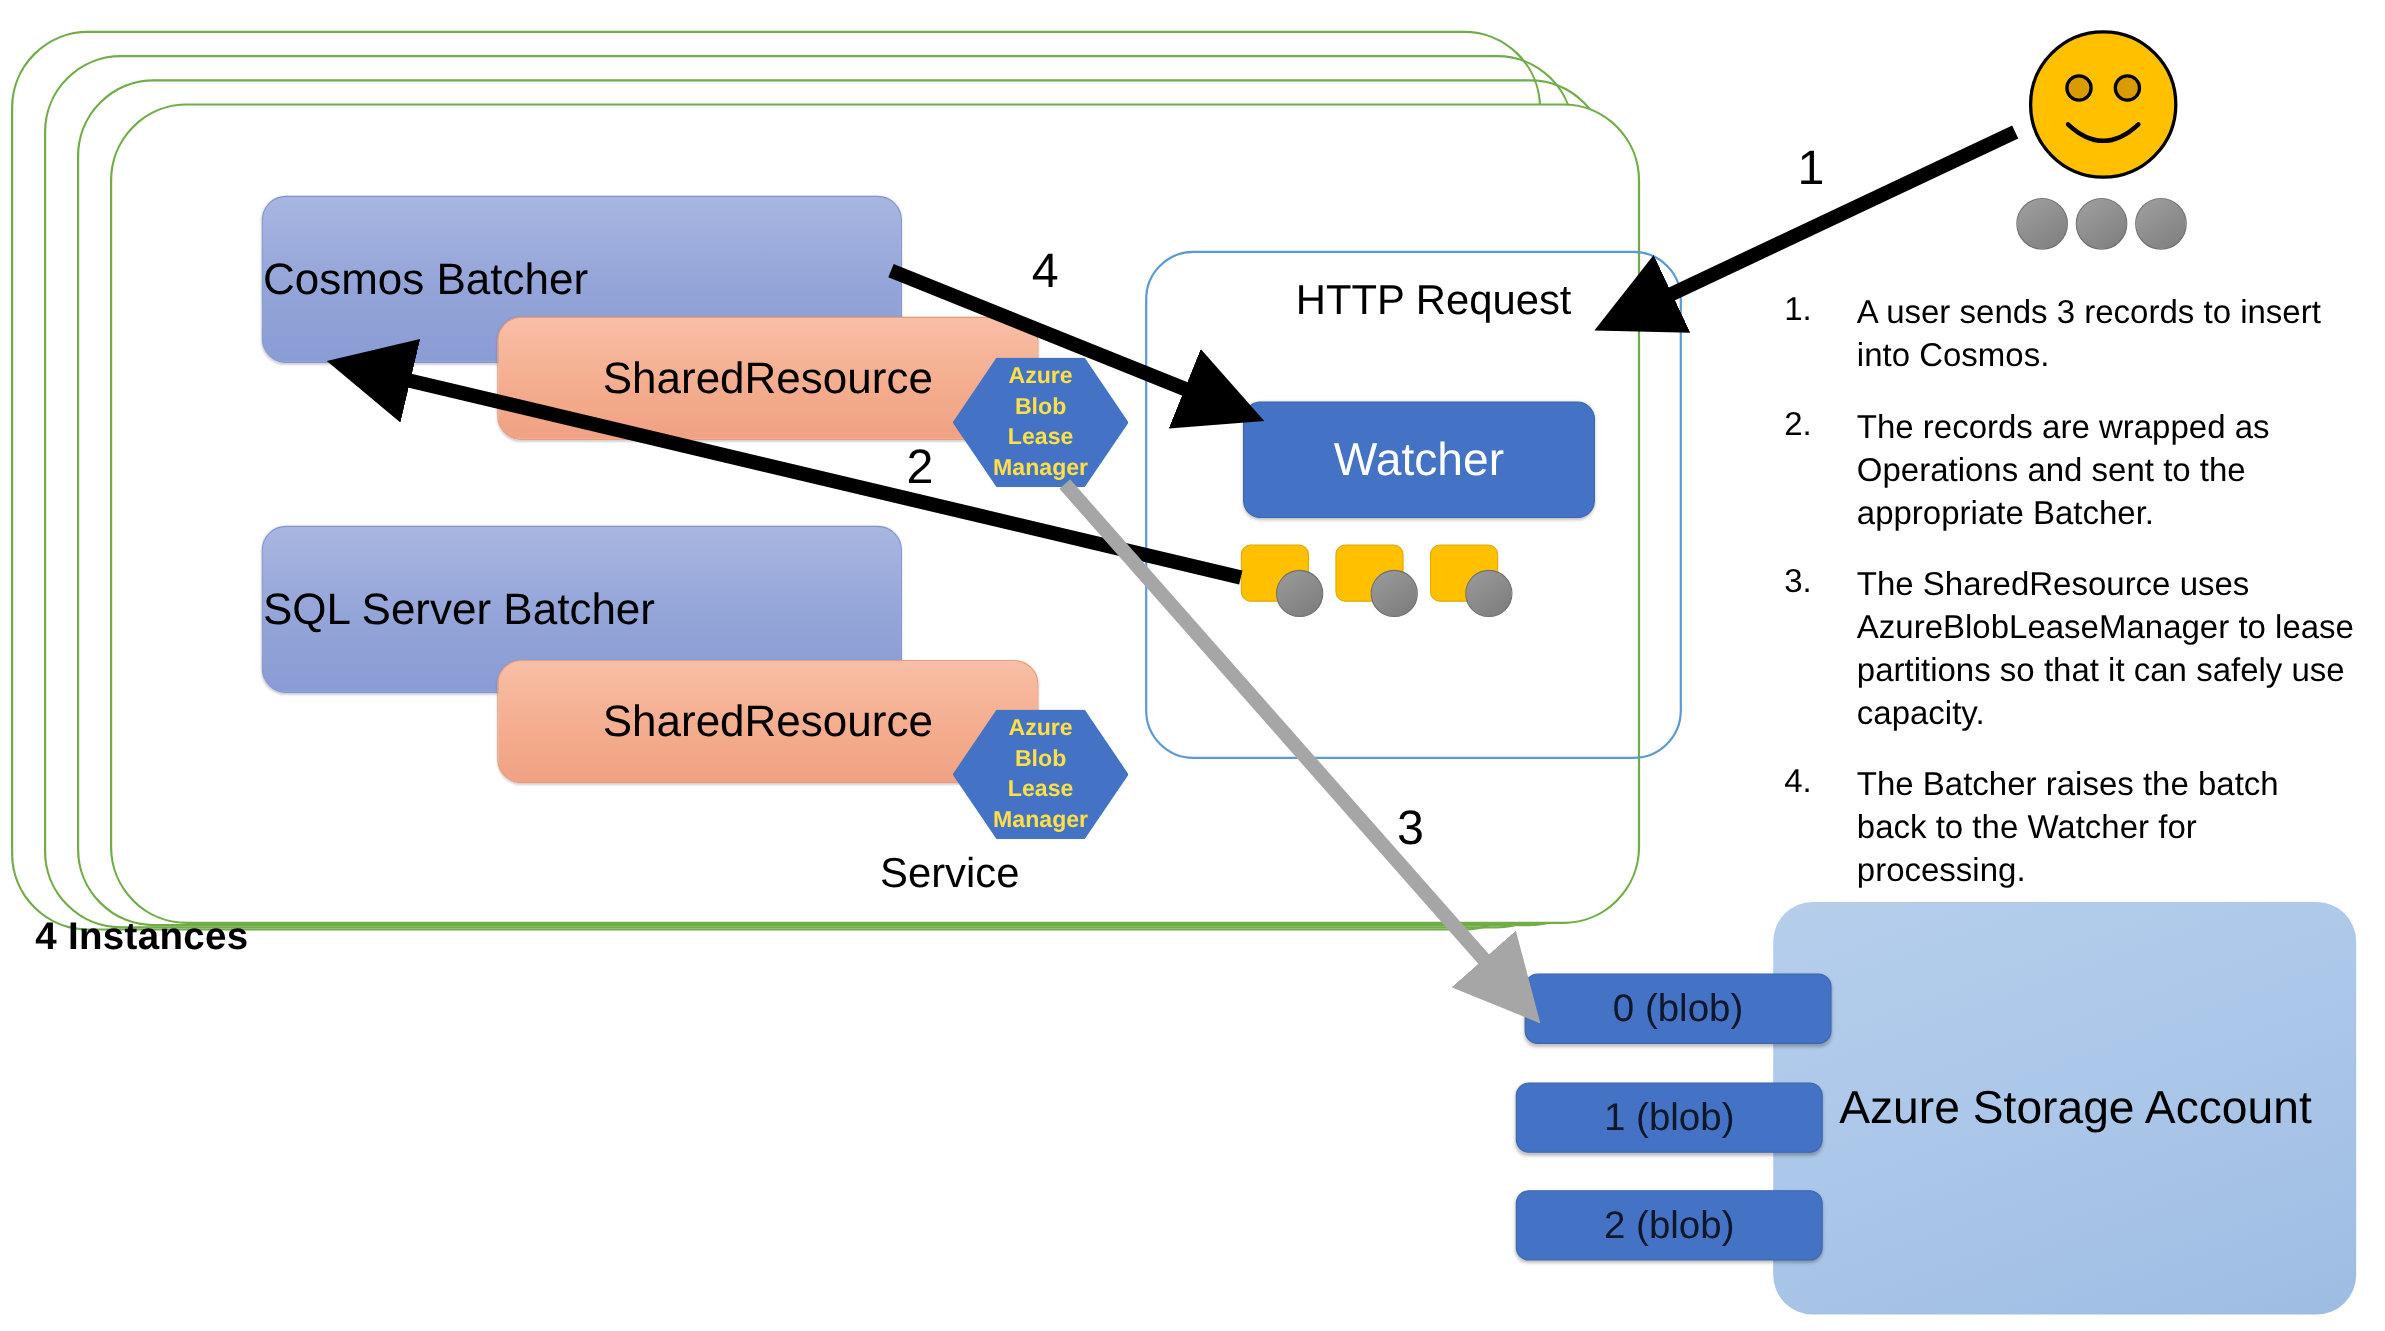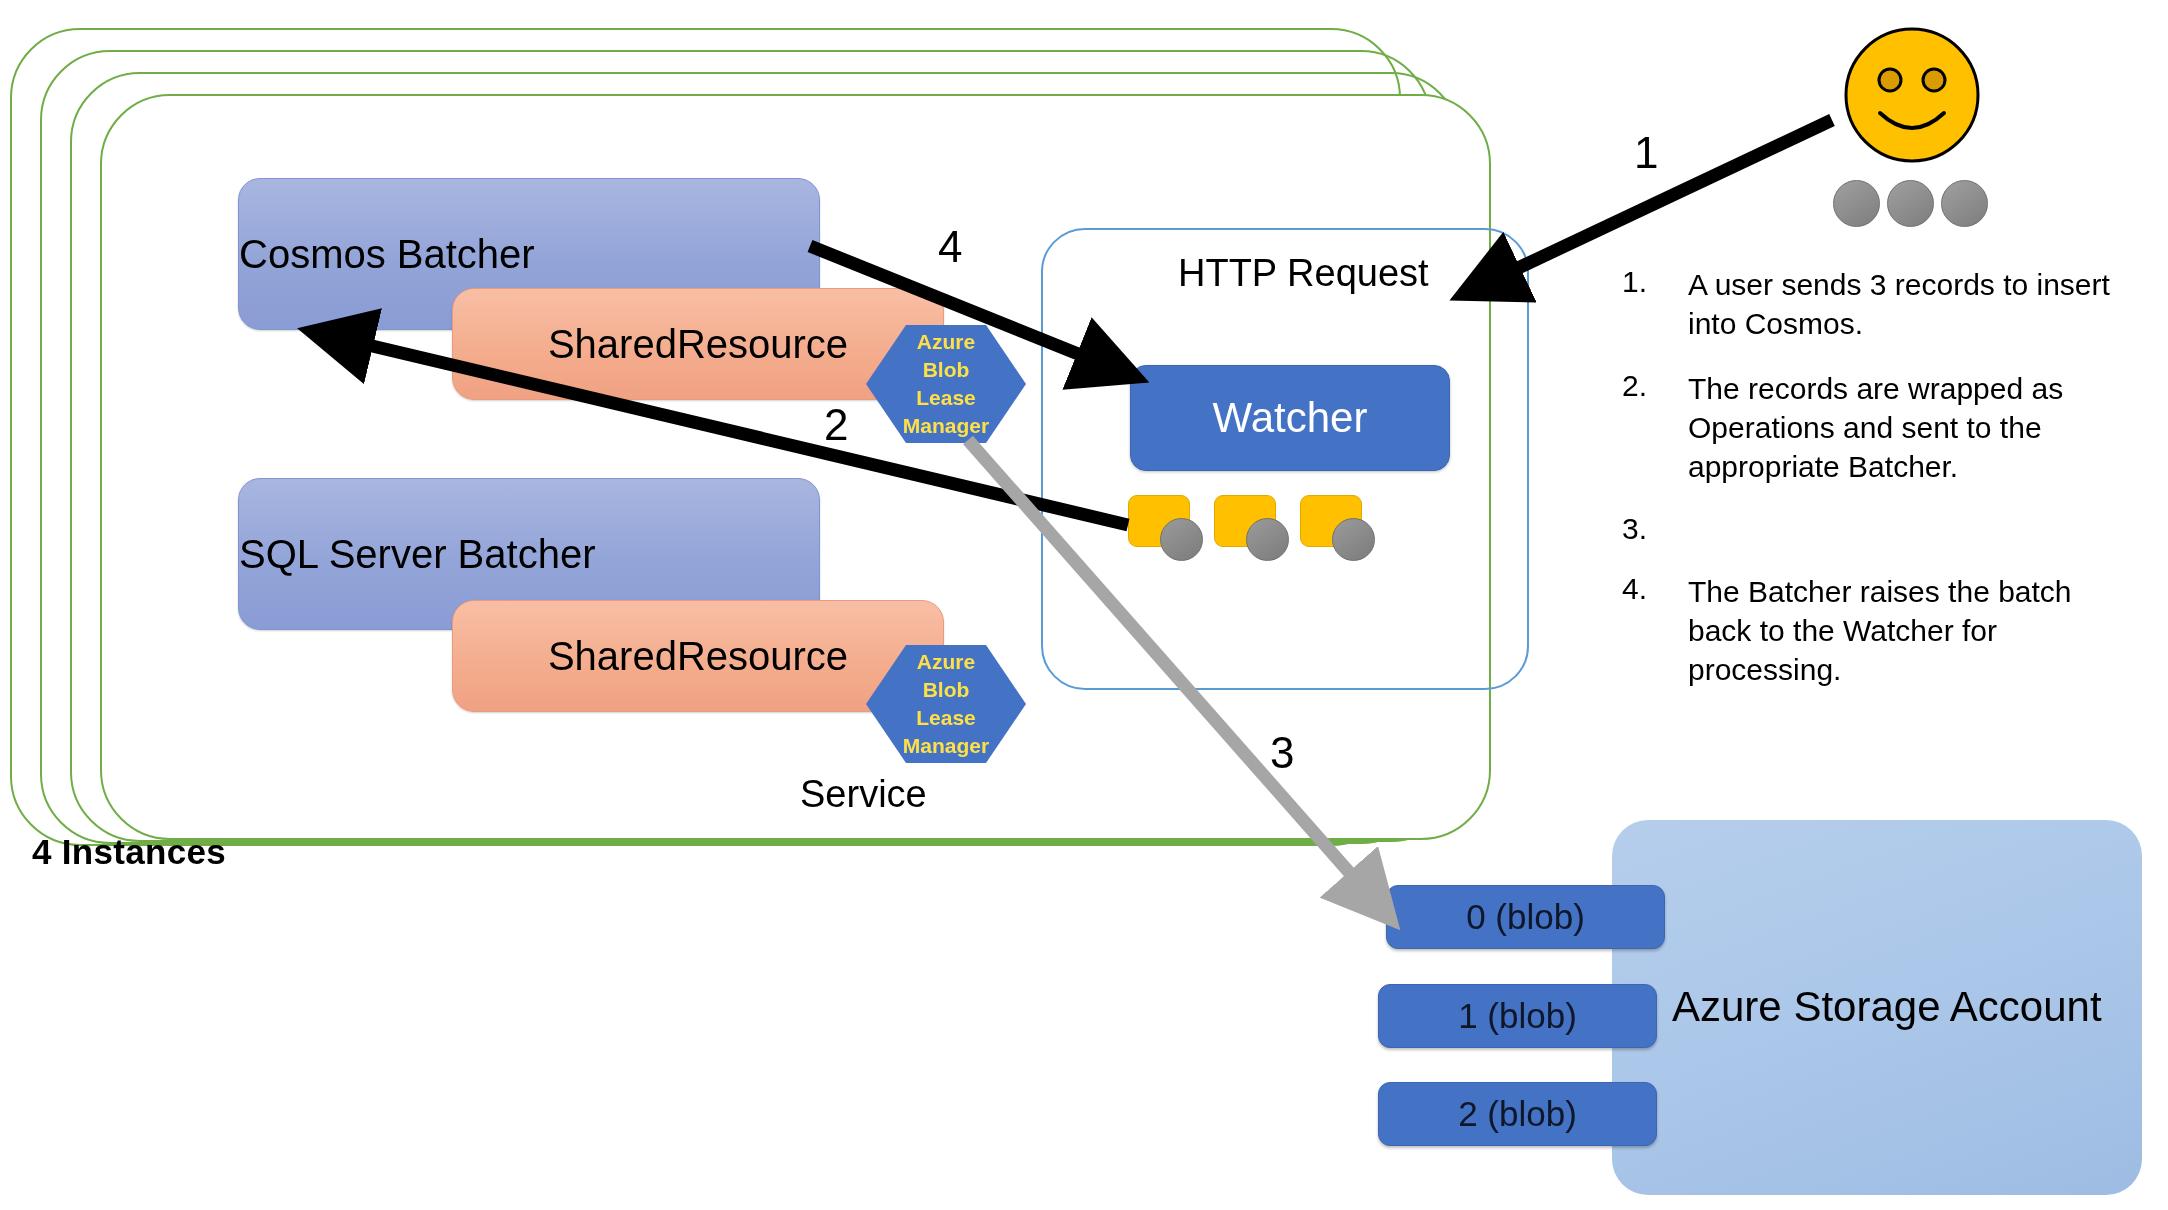--- a/index.html
+++ b/index.html
@@ -344,20 +344,21 @@
     <div class="legend-item">
       <div class="legend-num">1.</div>
       <div class="legend-text">A user sends 3 records to insert into Cosmos.</div>
     </div>
     <div class="legend-item">
       <div class="legend-num">2.</div>
       <div class="legend-text">The records are wrapped as Operations and sent to the appropriate Batcher.</div>
     </div>
     <div class="legend-item">
       <div class="legend-num">3.</div>
+      <div class="legend-text">The SharedResource uses AzureBlobLeaseManager to lease partitions so that it can safely use capacity.</div>
     </div>
     <div class="legend-item">
       <div class="legend-num">4.</div>
       <div class="legend-text">The Batcher raises the batch back to the Watcher for processing.</div>
     </div>
   </div>
 
 </div>
 
 </body></html>

